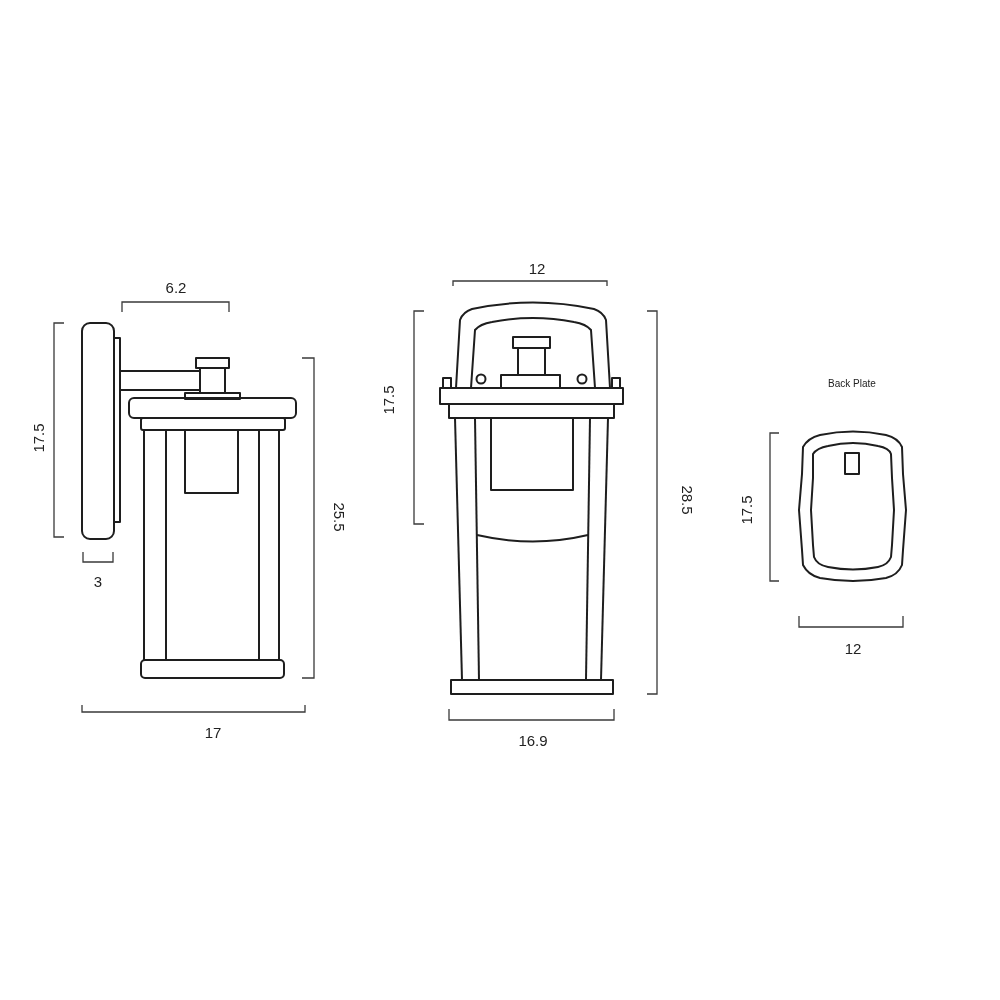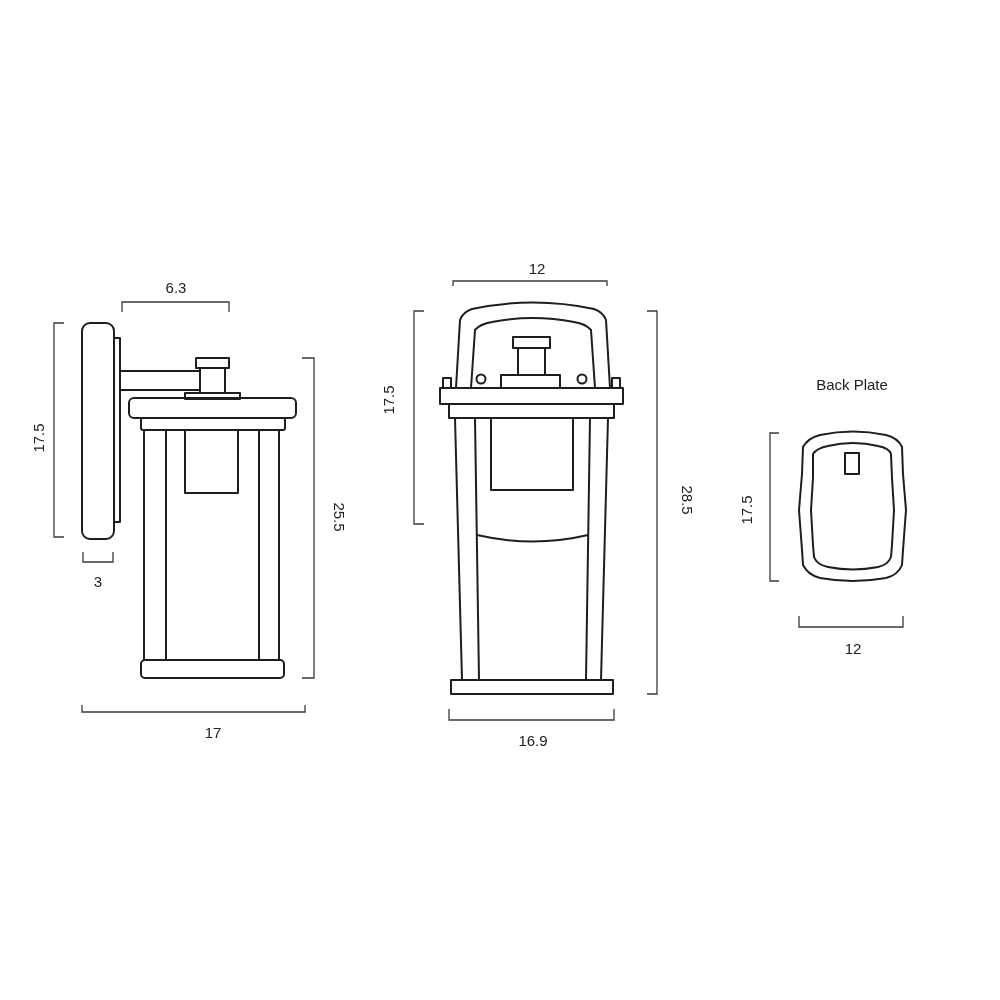--- a/index.html
+++ b/index.html
@@ -12,21 +12,21 @@
       position: absolute;
       font-family: "Liberation Sans", sans-serif;
       font-size: 15px;
       color: #222;
       white-space: nowrap;
       line-height: 1;
     }
     .rot-ccw { transform: translate(-50%, -50%) rotate(-90deg); }
     .rot-cw { transform: translate(-50%, -50%) rotate(90deg); }
     .ctr { transform: translate(-50%, -50%); }
-    .title { font-size: 15px; }
+    .title { font-size: 10px; }
   </style>
 </head>
 <body>
 
 <div class="canvas">
 
   <svg width="1000" height="1000" viewBox="0 0 1000 1000">
 
     <g>
 
@@ -105,21 +105,21 @@
       <path class="ln" d="M813,454 Q817,448 828,446 Q853,440 878,446 Q889,448 891,454 L892,478 L894,510 L892,545 L891,557 Q888,565 878,567 Q853,572 828,567 Q817,565 814,557 L813,545 L811,510 L813,478 Z"></path>
       <rect class="ln" x="845" y="453" width="14" height="21"></rect>
     </g>
 
     <g>
       <path class="dim" d="M779,433 L770,433 L770,581 L779,581"></path>
       <path class="dim" d="M799,616 L799,627 L903,627 L903,616"></path>
     </g>
   </svg>
 
-  <span class="lbl ctr" style="left:176px; top:287px;">6.3</span>
+  <span class="lbl ctr" style="left:176px; top:287px;">6.2</span>
   <span class="lbl rot-ccw" style="left:38px; top:438px;">17.5</span>
   <span class="lbl ctr" style="left:98px; top:581px;">3</span>
   <span class="lbl rot-cw" style="left:339px; top:517px;">25.5</span>
   <span class="lbl ctr" style="left:213px; top:732px;text-align:right;">17</span>
 
   <span class="lbl ctr" style="left:537px; top:268px;">12</span>
   <span class="lbl rot-ccw" style="left:388px; top:400px;">17.5</span>
   <span class="lbl rot-cw" style="left:687px; top:500px;">28.5</span>
   <span class="lbl ctr" style="left:533px; top:740px;">16.9</span>
 

